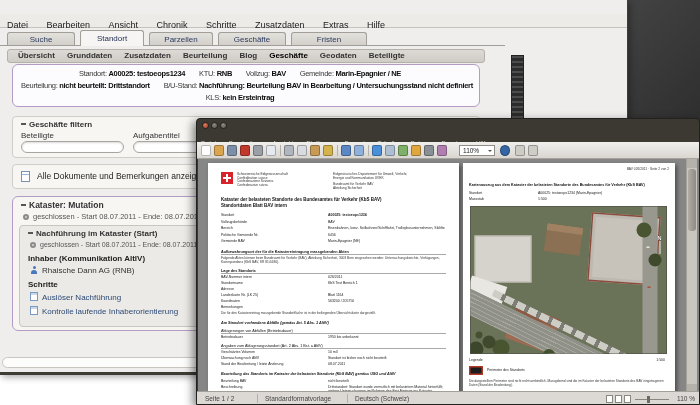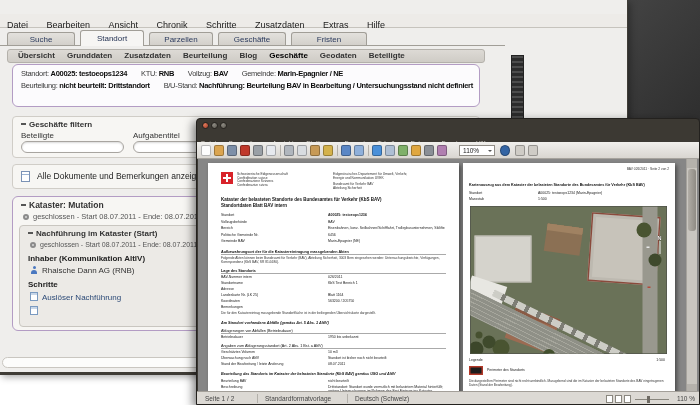--- a/index.html
+++ b/index.html
@@ -29,21 +29,21 @@
   .tab.active{top:2px;height:16px;background:#f6f5f3;z-index:2;line-height:15px;color:#1d2c4e;}
   .tabline{position:absolute;top:17px;left:0;width:505px;border-top:1px solid #a19e97;}
 
   .subtabs{position:absolute;top:21px;left:7px;width:478px;height:14px;background:linear-gradient(#dddad5,#cfccc6);
       border:1px solid #b4b1ab;border-radius:3px;box-sizing:border-box;display:flex;gap:12px;padding:0 10px;}
   .subtab{font-size:8px;line-height:12px;font-weight:600;color:#333;white-space:nowrap;}
   .subtab.active{font-weight:800;color:#000;}
 
   .infobox{position:absolute;top:36px;left:12px;width:468px;height:43px;background:#fcfbfd;
       border:1px solid #b39cc4;border-radius:6px;box-sizing:border-box;padding:3px 8px;overflow:hidden;}
-  .iline{font-size:7.5px;letter-spacing:-.3px;line-height:12px;white-space:nowrap;color:#3a3a3a;}
+  .iline{font-size:7.5px;letter-spacing:-.3px;line-height:12px;white-space:nowrap;color:#3a3a3a;text-align:center;}
   .iline .grp{margin-right:12px;}
   .iline b{color:#0d0d0d;}
 
   .box{position:absolute;left:12px;width:468px;background:#f7f6f3;border:1px solid #d0cdc7;border-radius:4px;box-sizing:border-box;}
   .filterbox{top:88px;height:42px;}
   .docsbox{top:136px;height:25px;}
   .katbox{top:168px;height:135px;border-color:#b39cc4;border-radius:6px;}
 
   .bhead{position:absolute;left:8px;top:3px;font-size:8px;font-weight:bold;color:#333;white-space:nowrap;}
   .dash{display:inline-block;width:5px;height:2px;background:#555;vertical-align:2px;margin-right:3px;}
@@ -182,20 +182,23 @@
         <div class="iline">
           <span class="grp"><span>Standort:</span> <b>A00025: testoeops1234</b></span>
           <span class="grp"><span>KTU:</span> <b>RNB</b></span>
           <span class="grp"><span>Vollzug:</span> <b>BAV</b></span>
           <span class="grp"><span>Gemeinde:</span> <b>Marin-Epagnier / NE</b></span>
         </div>
         <div class="iline">
           <span class="grp"><span>Beurteilung:</span> <b>nicht beurteilt: Drittstandort</b></span>
           <span class="grp"><span>B/U-Stand:</span> <b>Nachführung: Beurteilung BAV in Bearbeitung / Untersuchungsstand nicht definiert</b></span>
         </div>
+        <div class="iline">
+          <span class="grp"><span>KLS:</span> <b>kein Ersteintrag</b></span>
+        </div>
       </div>
 
       <div class="box filterbox">
         <div class="bhead"><span class="dash"></span><span>Geschäfte filtern</span></div>
         <span class="flabel" style="left:8px">Beteiligte</span>
         <span class="flabel" style="left:120px">Aufgabentitel</span>
         <input class="fin" style="left: 8px;">
         <input class="fin" style="left: 120px;">
       </div>
 
@@ -211,21 +214,21 @@
           <div class="bhead"><span class="dash"></span><span>Nachführung im Kataster (Start)</span></div>
           <div class="statusline" style="top:15px;font-size:7px"><span class="gear"></span><span>geschlossen - Start 08.07.2011 - Ende: 08.07.2011</span></div>
           <div class="blabel" style="top:28px">Inhaber (Kommunikation AltlV)</div>
           <div class="prow" style="top:40px"><span class="person"></span><span>Rhaische Dann AG (RNB)</span></div>
           <div class="blabel" style="top:54px">Schritte</div>
           <div class="steprow" style="top:66px">
             <span class="form-icon"></span><span>Auslöser Nachführung</span>
             <span class="check"></span>
           </div>
           <div class="steprow" style="top:80px">
-            <span class="form-icon"></span>
+            <span class="form-icon"></span><span>Kontrolle laufende Inhaberorientierung</span>
             <span class="check"></span>
           </div>
         </div>
       </div>
     </div>
     <div class="fragment"></div>
     <div class="fx-hscroll">
         <span class="grip"></span>
       </div>
   </div>

